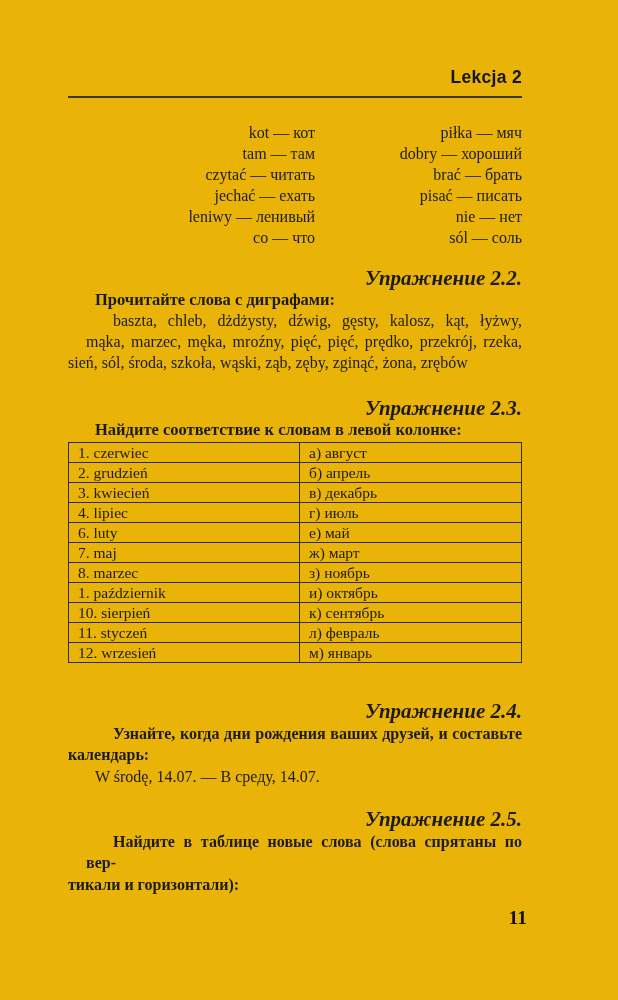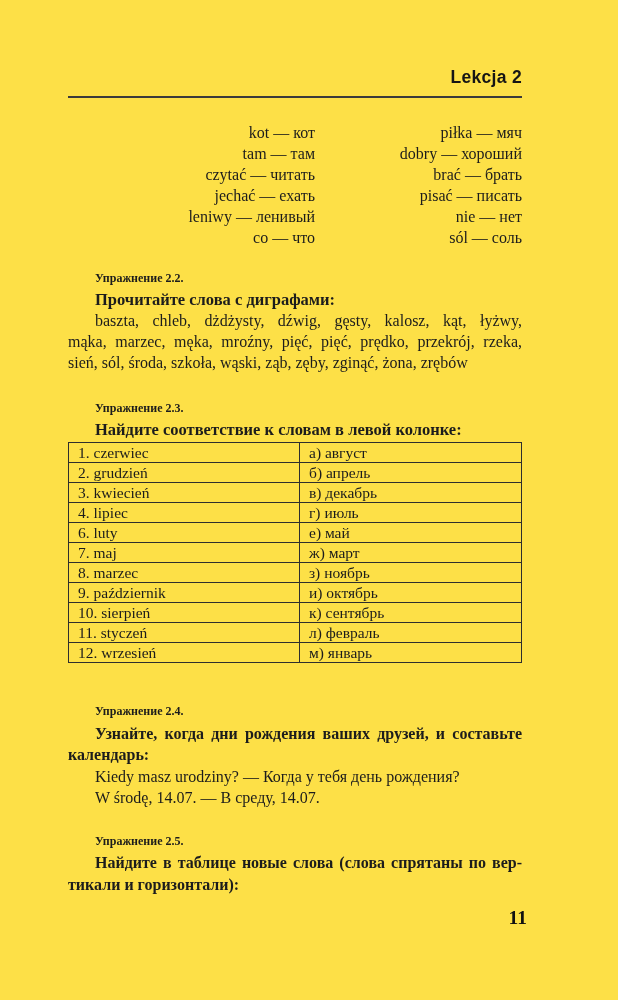--- a/index.html
+++ b/index.html
@@ -4,21 +4,21 @@
 <style>
   html, body {
     margin: 0;
     padding: 0;
     background: #ffffff;
   }
   .page {
     position: relative;
     width: 618px;
     height: 1000px;
-    background: #fde047;
+    background: #eab308;
     color: #1c1c1c;
     font-family: "Liberation Serif", "DejaVu Serif", serif;
     font-size: 16px;
     box-sizing: border-box;
     padding: 64px 96px 0 68px;
     overflow: hidden;
   }
   .header {
     font-family: "Liberation Sans", "DejaVu Sans", sans-serif;
     font-weight: 700;
@@ -36,37 +36,39 @@
   .vocab {
     margin-top: 24px;
     padding-left: 27px;
     display: grid;
     grid-template-columns: 220px 1fr;
     line-height: 21px;
   }
   .vcell { height: 21px; text-align: right; }
   .ex-title {
     font-weight: bold;
+    font-style: italic;
     text-indent: 27px;
     line-height: 21px;
-    font-size: 12px;
+    font-size: 21px;
+    text-align: right;
   }
   .ex-instr {
     font-weight: bold;
     text-indent: 27px;
     line-height: 21px;
     font-size: 16.5px;
   }
   .line {
     line-height: 21px;
   }
   .line-tall { line-height: 21.5px; }
   .indent { text-indent: 27px; }
   .bold { font-weight: bold; font-size: 16px; }
-  .stretch { text-align: justify; text-align-last: justify; }
+  .stretch { text-align: justify; text-align-last: justify; margin-left: 18px; }
   .ex22 { margin-top: 20px; }
   .ex23 { margin-top: 25px; }
   .ex24 { margin-top: 38px; }
   .ex25 { margin-top: 22px; }
   table.match {
     width: 100%;
     border-collapse: collapse;
     margin-top: 2px;
     font-size: 15.5px;
     border-radius: 29px;
@@ -145,21 +147,21 @@
         </tr>
         <tr>
           <td class="c1">7. maj</td>
           <td>ж) март</td>
         </tr>
         <tr>
           <td class="c1">8. marzec</td>
           <td>з) ноябрь</td>
         </tr>
         <tr>
-          <td class="c1">9. październik</td>
+          <td class="c1">1. październik</td>
           <td>и) октябрь</td>
         </tr>
         <tr>
           <td class="c1">10. sierpień</td>
           <td>к) сентябрь</td>
         </tr>
         <tr>
           <td class="c1">11. styczeń</td>
           <td>л) февраль</td>
         </tr>
@@ -168,21 +170,20 @@
           <td>м) январь</td>
         </tr>
       </tbody>
     </table>
   </div>
 
   <div class="ex24">
     <div class="ex-title line-tall">Упражнение 2.4.</div>
     <div class="line line-tall bold indent stretch">Узнайте, когда дни рождения ваших друзей, и составьте</div>
     <div class="line line-tall bold">календарь:</div>
-    <div class="line line-tall indent">Kiedy masz urodziny? — Когда у тебя день рождения?</div>
     <div class="line line-tall indent">W środę, 14.07. — В среду, 14.07.</div>
   </div>
 
   <div class="ex25">
     <div class="ex-title line-tall">Упражнение 2.5.</div>
     <div class="line line-tall bold indent stretch">Найдите в таблице новые слова (слова спрятаны по вер-</div>
     <div class="line line-tall bold">тикали и горизонтали):</div>
   </div>
 
   <div class="pagenum">11</div>

